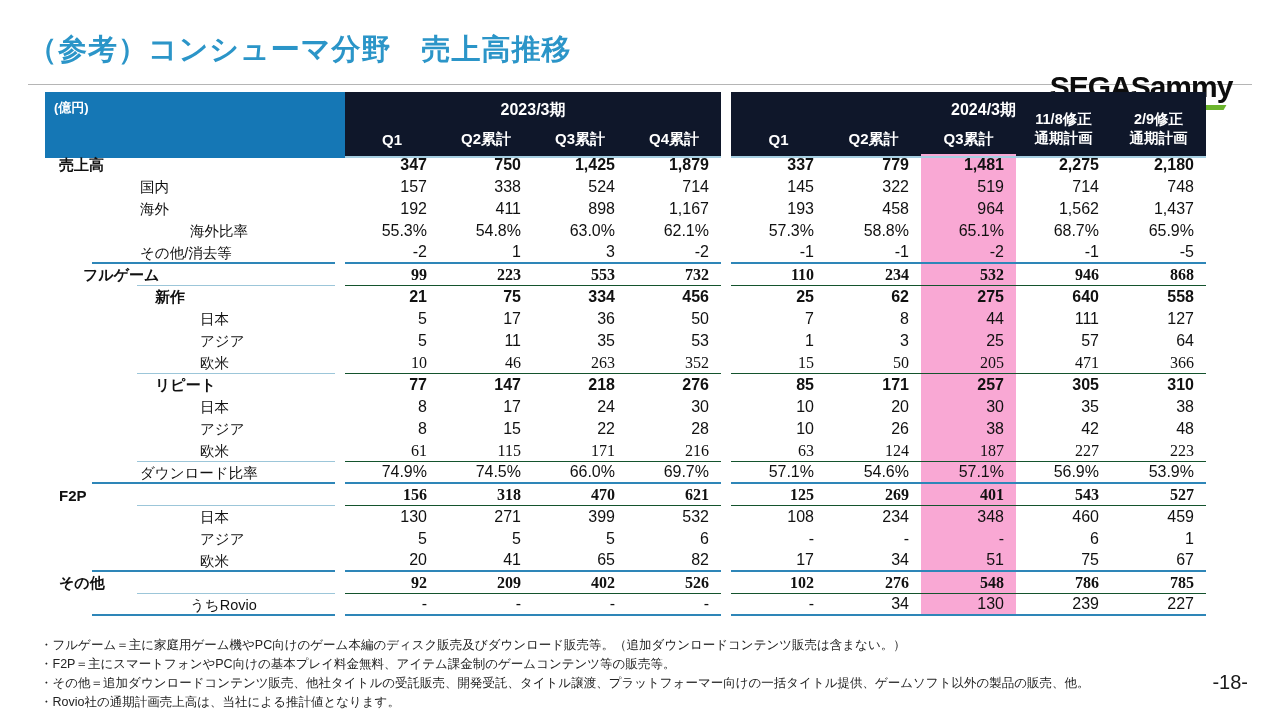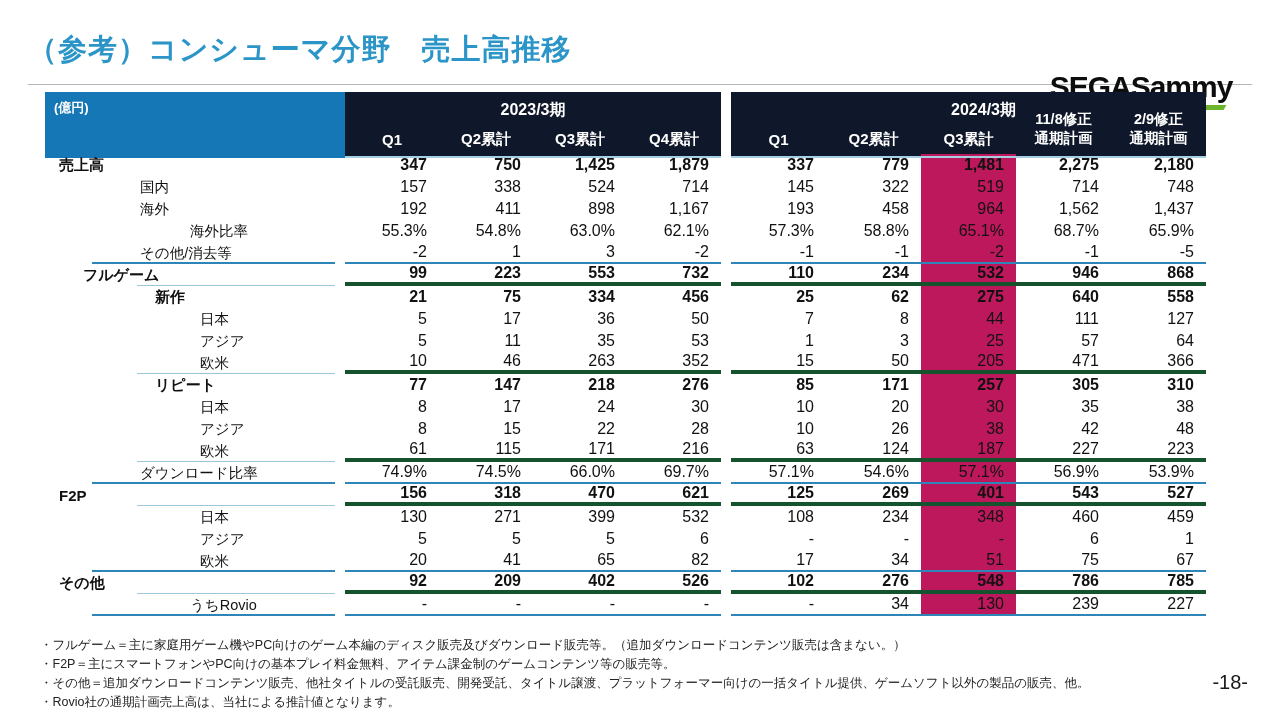--- a/index.html
+++ b/index.html
@@ -36,25 +36,25 @@
   .hdr-plan { grid-row:1 / span 2; font-size:14.5px; font-weight:bold; text-align:center;
     align-self:center; line-height:1.3; padding-top:8px; }
 
   .row { height:22px; align-items:center; position:relative; }
   .cell { height:100%; display:flex; align-items:center; }
   .cell.label { font-size:14.5px; white-space:nowrap; }
   .cell.val { justify-content:flex-end; padding-right:12px; font-size:16px;
     font-variant-numeric:tabular-nums; }
   .row.bold .cell { font-weight:bold; }
   .row.bold .cell.label { font-size:15px; }
-  .cell.hl { background:#be185d; }
+  .cell.hl { background:#f9a8d4; }
 
   
   .row.sep-major .cell.val { border-bottom:2px solid #2e86b8; }
-  .row.sep-minor .cell.val { border-bottom:4px solid #14532d; }
+  .row.sep-minor .cell.val { border-bottom:1px solid #14532d;font-family:Liberation Serif, serif; }
   .row.sep-major::after, .row.sep-minor::after { content:""; position:absolute; bottom:0; }
   .row.sep-major::after { left:47px; width:243px; height:2px; background:#2e86b8; }
   .row.sep-minor::after { left:92px; width:198px; height:1px; background:#9cc6d9; }
   .under-header-line { position:absolute; top:64px; height:2px; background:#a6cfe2; z-index:3; }
   .uh-1 { left:300px; width:376px; }
   .uh-2 { left:686px; width:475px; }
 
   
   .footnotes { position:absolute; left:40px; top:636px; font-size:12.5px; color:#222; line-height:19px; }
   .page-number { position:absolute; right:32px; bottom:24px; font-size:20px; color:#1a1a1a; }

